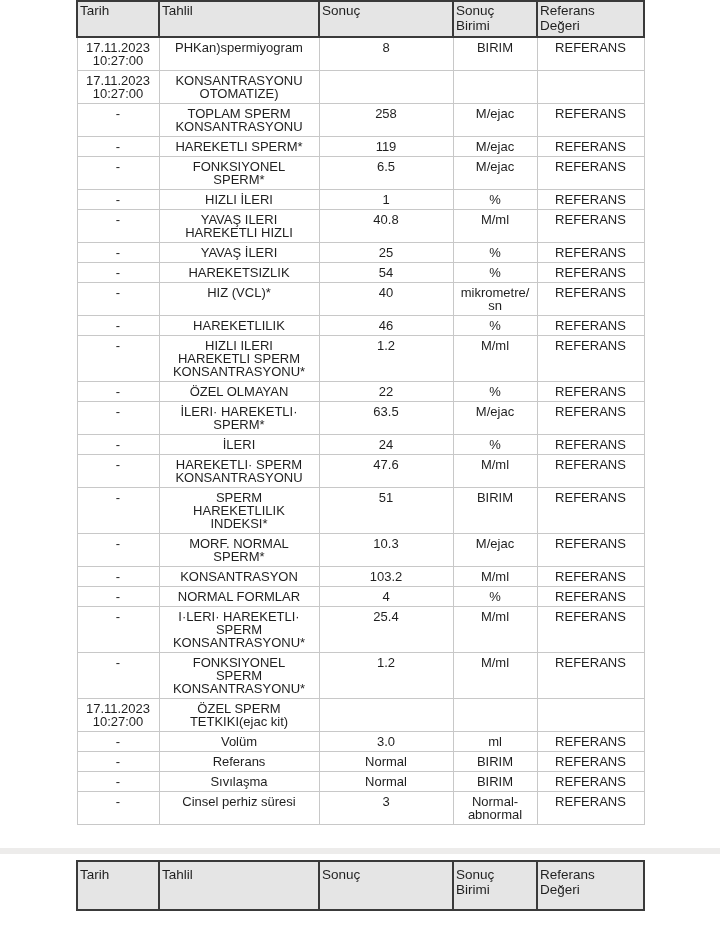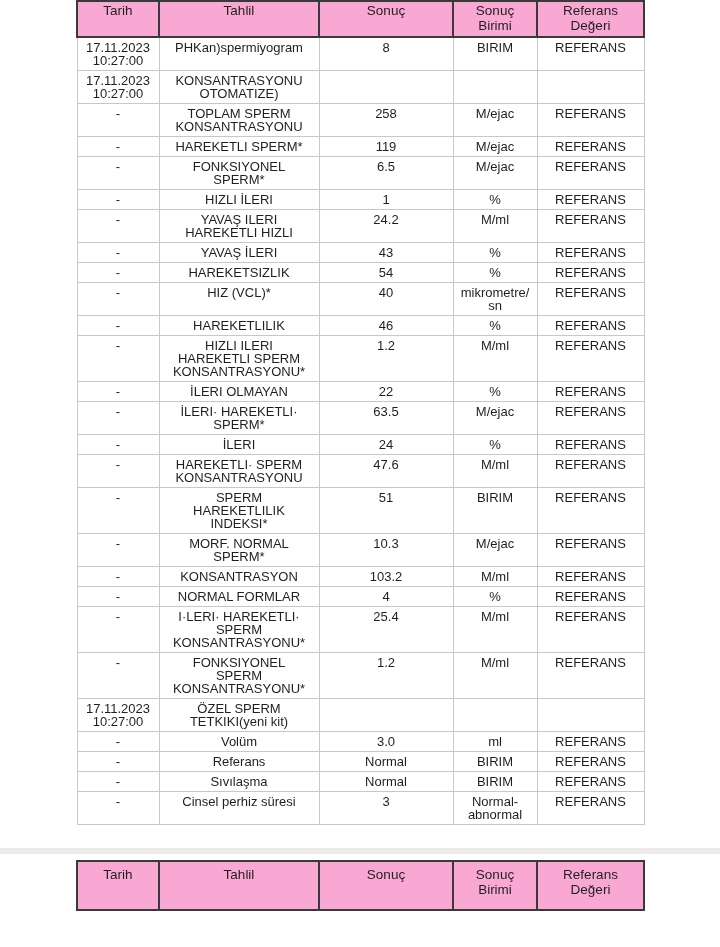--- a/index.html
+++ b/index.html
@@ -24,26 +24,26 @@
     width: 567px;
     margin-left: 76px;
   }
   table.lab col.c-date  { width: 82px;  }
   table.lab col.c-test  { width: 160px; }
   table.lab col.c-res   { width: 134px; }
   table.lab col.c-unit  { width: 84px;  }
   table.lab col.c-ref   { width: 107px; }
 
   table.lab thead th {
-    background: #f9a8d4;
+    background: #e5e5e5;
     border: 2px solid #3a3a3a;
     font-weight: 400;
     font-size: 13.5px;
     line-height: 15px;
-    text-align: center;
+    text-align: left;
     vertical-align: top;
     white-space: pre-line;
     padding: 5px 2px 12px 2px;
   }
   
   table.lab.t1 thead th {
     padding-top: 1px;
     padding-bottom: 3px;
   }
   table.lab tbody td {
@@ -140,28 +140,28 @@
           <td>-</td>
           <td>HIZLI İLERI</td>
           <td>1</td>
           <td>%</td>
           <td>REFERANS</td>
         </tr>
         <tr>
           <td>-</td>
           <td>YAVAŞ ILERI
 HAREKETLI HIZLI</td>
-          <td>24.2</td>
+          <td>40.8</td>
           <td>M/ml</td>
           <td>REFERANS</td>
         </tr>
         <tr>
           <td>-</td>
           <td>YAVAŞ İLERI</td>
-          <td>43</td>
+          <td>25</td>
           <td>%</td>
           <td>REFERANS</td>
         </tr>
         <tr>
           <td>-</td>
           <td>HAREKETSIZLIK</td>
           <td>54</td>
           <td>%</td>
           <td>REFERANS</td>
         </tr>
@@ -184,21 +184,21 @@
           <td>-</td>
           <td>HIZLI ILERI
 HAREKETLI SPERM
 KONSANTRASYONU*</td>
           <td>1.2</td>
           <td>M/ml</td>
           <td>REFERANS</td>
         </tr>
         <tr>
           <td>-</td>
-          <td>İLERI OLMAYAN</td>
+          <td>ÖZEL OLMAYAN</td>
           <td>22</td>
           <td>%</td>
           <td>REFERANS</td>
         </tr>
         <tr>
           <td>-</td>
           <td>İLERI· HAREKETLI·
 SPERM*</td>
           <td>63.5</td>
           <td>M/ejac</td>
@@ -265,21 +265,21 @@
 SPERM
 KONSANTRASYONU*</td>
           <td>1.2</td>
           <td>M/ml</td>
           <td>REFERANS</td>
         </tr>
         <tr>
           <td>17.11.2023
 10:27:00</td>
           <td>ÖZEL SPERM
-TETKIKI(yeni kit)</td>
+TETKIKI(ejac kit)</td>
           <td></td>
           <td></td>
           <td></td>
         </tr>
         <tr>
           <td>-</td>
           <td>Volüm</td>
           <td>3.0</td>
           <td>ml</td>
           <td>REFERANS</td>

